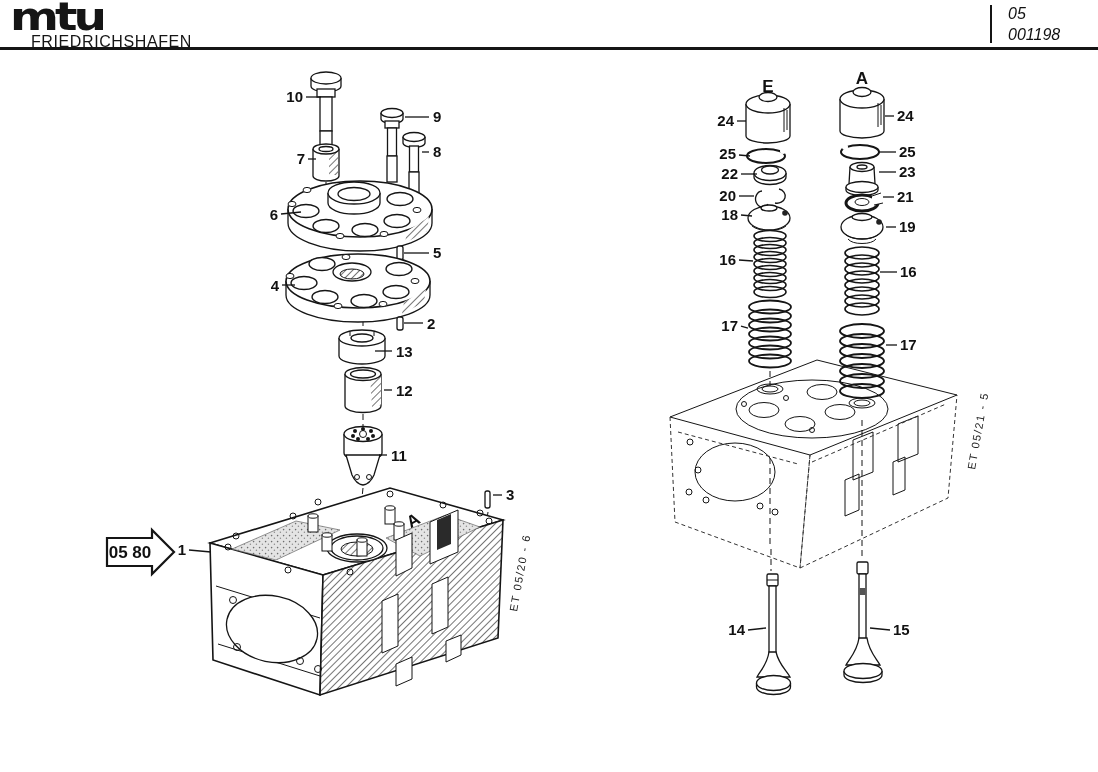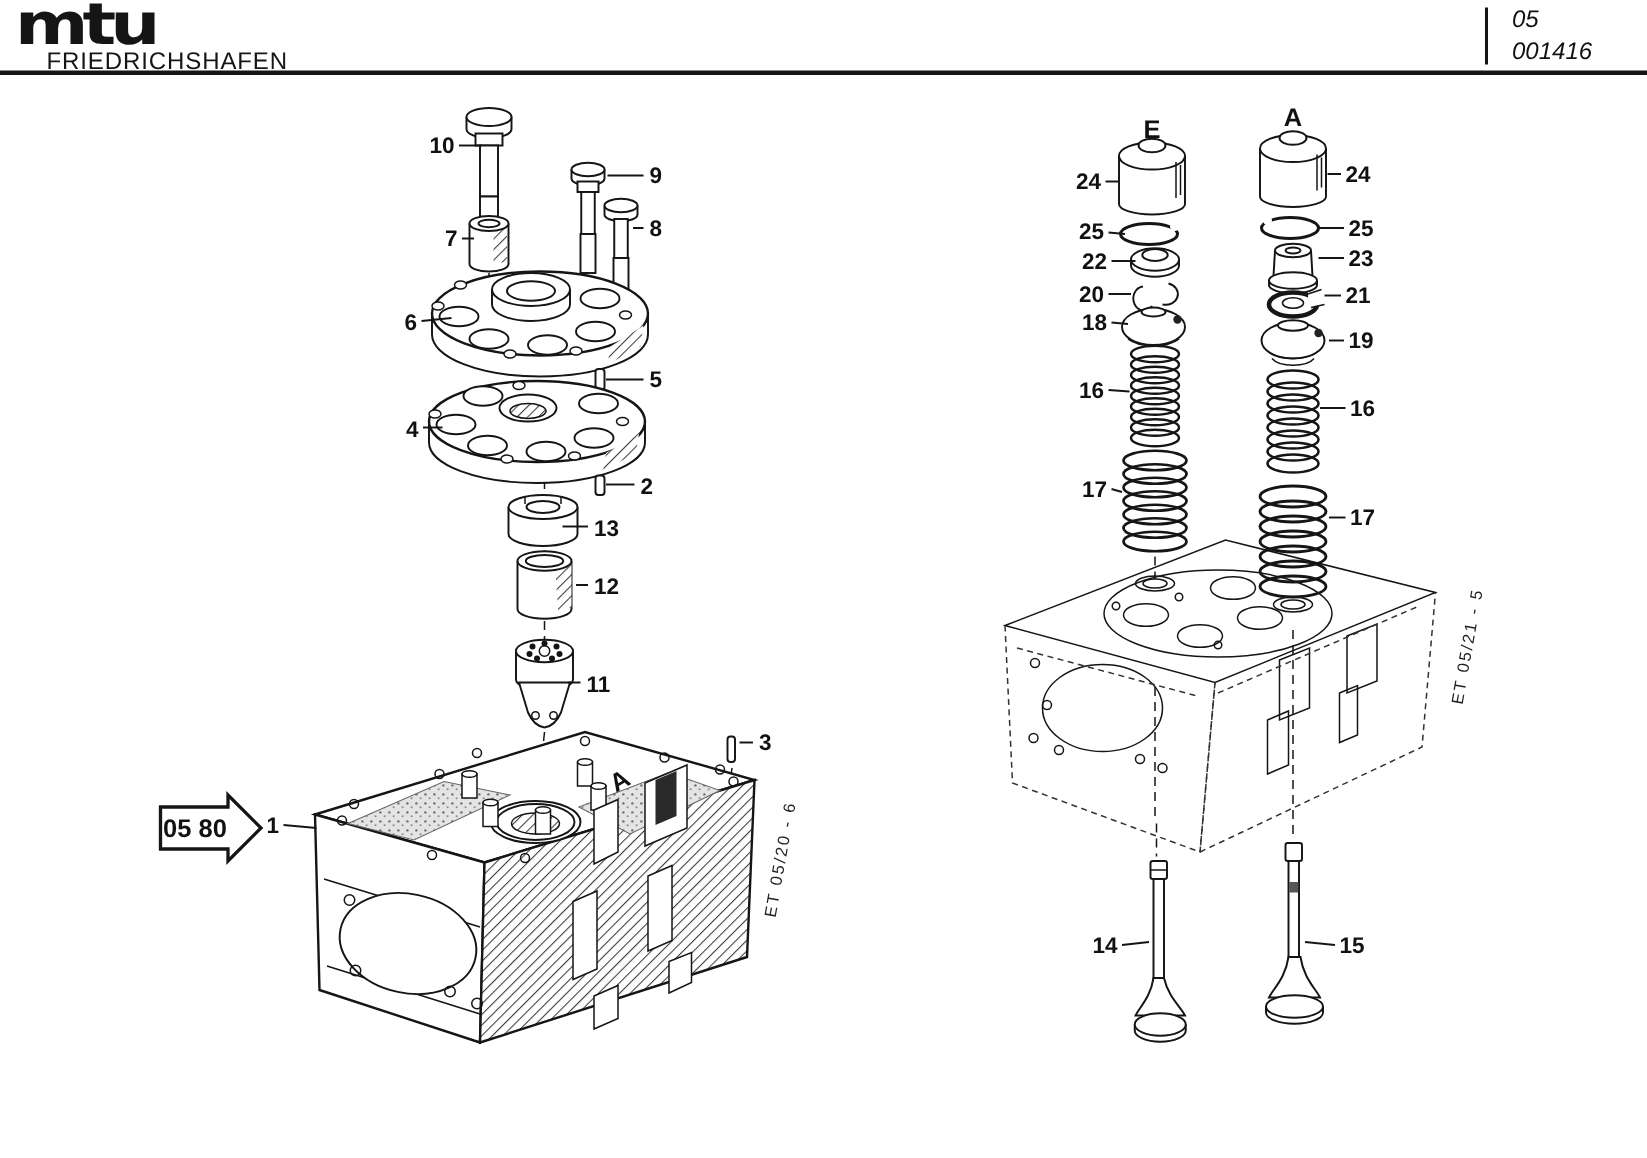--- a/index.html
+++ b/index.html
@@ -27,21 +27,21 @@
 </style>
 </head>
 <body>
 
 <div class="hdr">
   <div class="logo">mtu</div>
   <div class="logo-sub">FRIEDRICHSHAFEN</div>
   <div class="vline"></div>
   <div class="pgnum">
     <div>05</div>
-    <div>001416</div>
+    <div>001198</div>
   </div>
 </div>
 <div class="rule"></div>
 
 <svg width="1098" height="772" viewBox="0 0 1098 772">
   <defs>
     <pattern id="hatch" width="5" height="5" patternUnits="userSpaceOnUse" patternTransform="rotate(45)">
       <rect width="5" height="5" fill="#fff"></rect>
         <line x1="0" y1="0" x2="0" y2="5" stroke="#3a3a3a" stroke-width="1.4"></line>
     </pattern>

